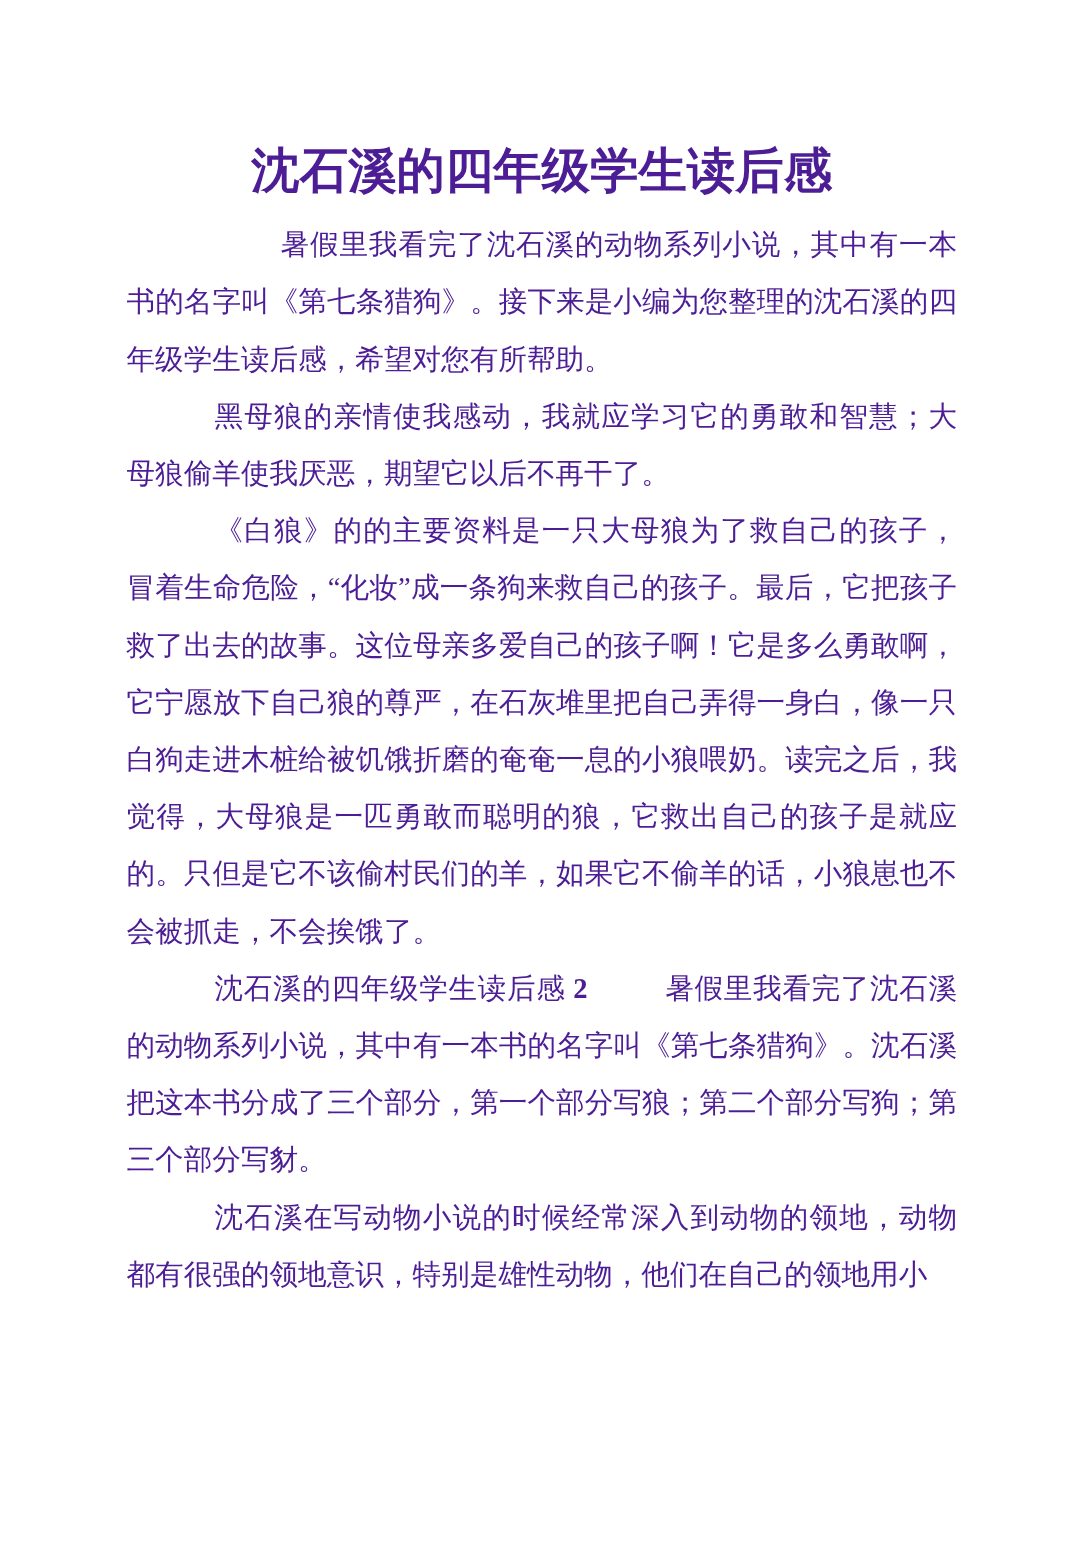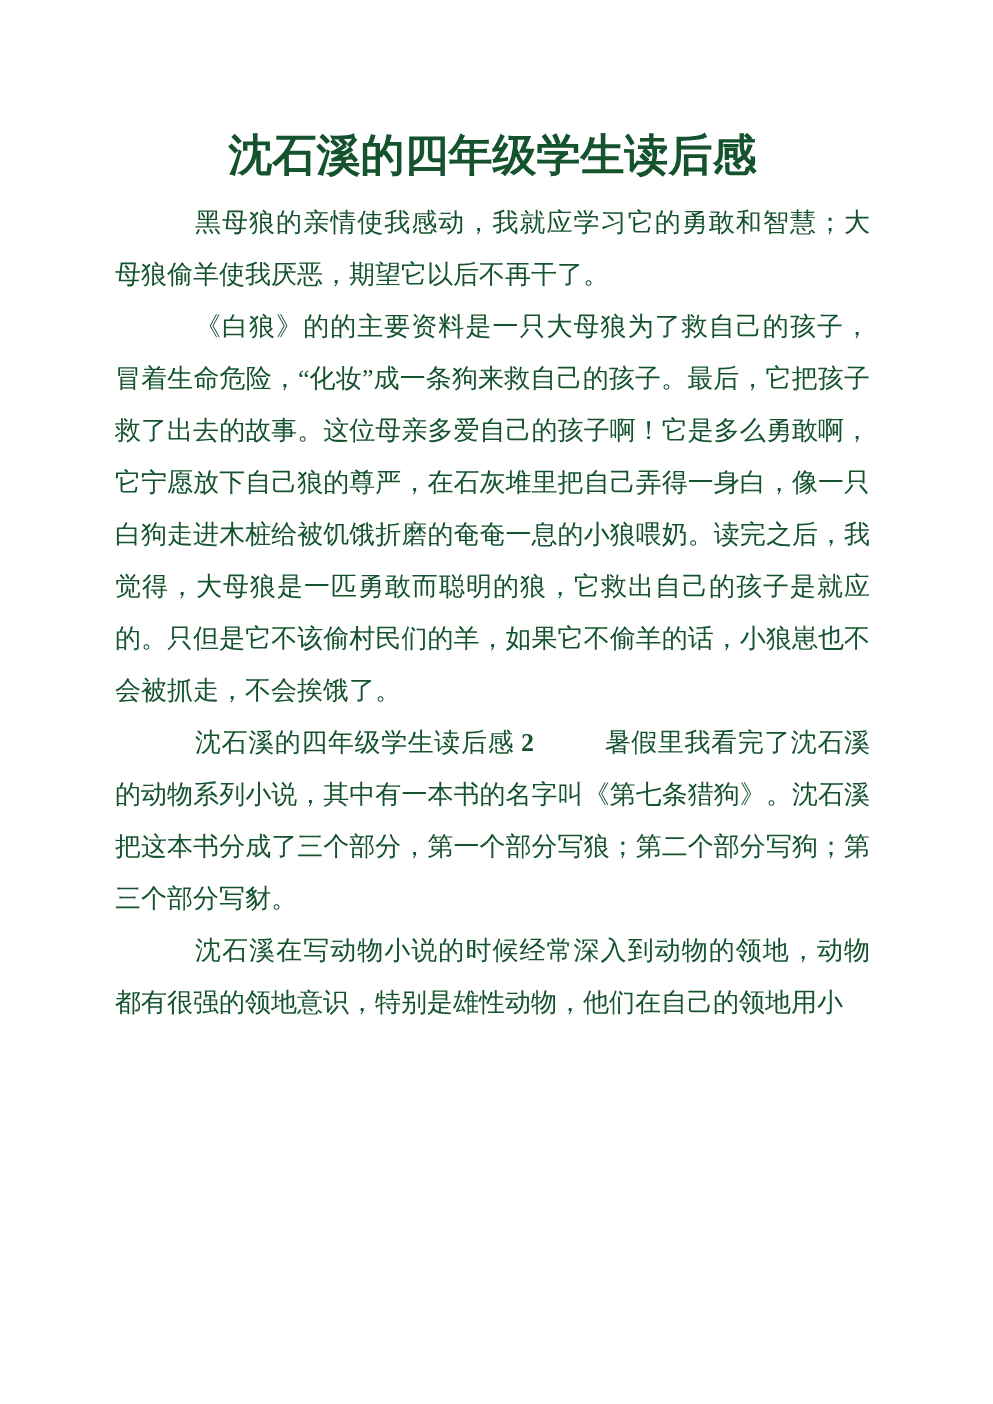--- a/index.html
+++ b/index.html
@@ -9,21 +9,21 @@
   }
   .page {
     position: relative;
     width: 993px;
     height: 1404px;
     margin: 0 auto;
     background: #ffffff;
     box-sizing: border-box;
     padding: 0 123px 0 115px;
     overflow: hidden;
-    color: #14532d;
+    color: #4c1d95;
     font-family: "Liberation Serif", "DejaVu Serif", serif;
   }
   .doc-title {
     margin: 128px 0 13px 0;
     font-size: 44px;
     line-height: 56px;
     font-weight: bold;
     text-align: center;
     white-space: nowrap;
   }
@@ -46,18 +46,19 @@
     margin-left: 7px;
   }
   .seg.gap-after { margin-right: 70px; }
 </style>
 </head>
 <body>
 
 <div class="page">
   <h1 class="doc-title">沈石溪的四年级学生读后感</h1>
   <div class="doc-body" id="doc-body">
+      <p class="para indent-wide"><span class="seg">暑假里我看完了沈石溪的动物系列小说，其中有一本书的名字叫《第七条猎狗》。接下来是小编为您整理的沈石溪的四年级学生读后感，希望对您有所帮助。</span></p>
       <p class="para indent-normal"><span class="seg">黑母狼的亲情使我感动，我就应学习它的勇敢和智慧；大母狼偷羊使我厌恶，期望它以后不再干了。</span></p>
       <p class="para indent-normal"><span class="seg">《白狼》的的主要资料是一只大母狼为了救自己的孩子，冒着生命危险，“化妆”成一条狗来救自己的孩子。最后，它把孩子救了出去的故事。这位母亲多爱自己的孩子啊！它是多么勇敢啊，它宁愿放下自己狼的尊严，在石灰堆里把自己弄得一身白，像一只白狗走进木桩给被饥饿折磨的奄奄一息的小狼喂奶。读完之后，我觉得，大母狼是一匹勇敢而聪明的狼，它救出自己的孩子是就应的。只但是它不该偷村民们的羊，如果它不偷羊的话，小狼崽也不会被抓走，不会挨饿了。</span></p>
       <p class="para indent-normal"><span class="seg">沈石溪的四年级学生读后感</span><span class="seg bold gap-after">2</span><span class="seg">暑假里我看完了沈石溪的动物系列小说，其中有一本书的名字叫《第七条猎狗》。沈石溪把这本书分成了三个部分，第一个部分写狼；第二个部分写狗；第三个部分写豺。</span></p>
       <p class="para indent-normal"><span class="seg">沈石溪在写动物小说的时候经常深入到动物的领地，动物都有很强的领地意识，特别是雄性动物，他们在自己的领地用小</span></p>
     </div>
 </div>
 
 </body></html>

